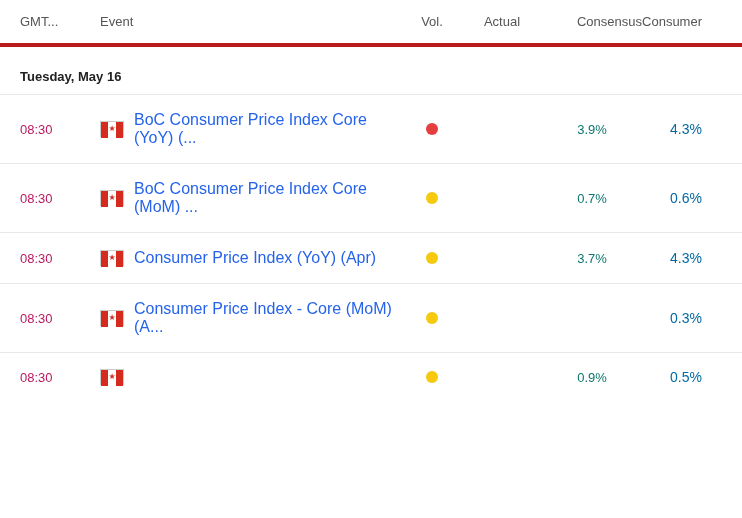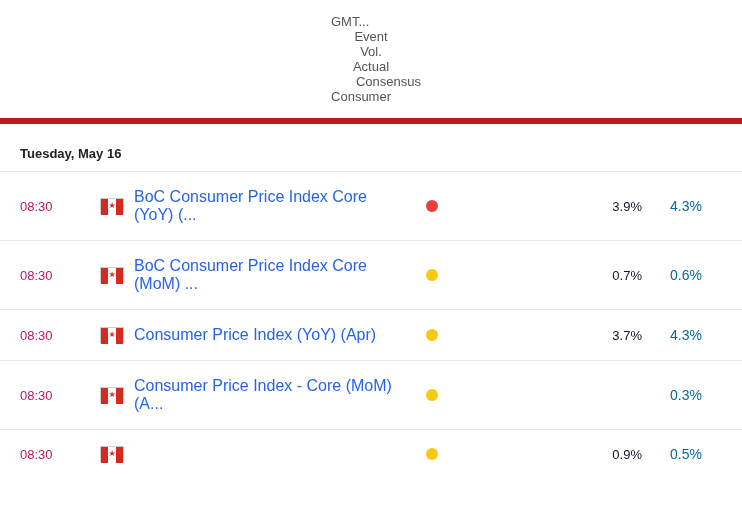--- a/index.html
+++ b/index.html
@@ -11,25 +11,24 @@
     }
     .table-container {
       width: 742px;
       min-height: 518px;
       padding: 0;
     }
     .header-row {
       display: flex;
       align-items: center;
       padding: 14px 20px 14px 20px;
-      border-bottom: 6px solid #b91c1c;
+      border-bottom: 4px solid #b91c1c;
       color: #555;
       font-size: 13px;
       font-weight: 500;
-      flex-direction: column;
     }
     .col-gmt { width: 80px; flex-shrink: 0; }
     .col-event { flex: 1; }
     .col-vol { width: 60px; flex-shrink: 0; text-align: center; }
     .col-actual { width: 80px; flex-shrink: 0; text-align: center; }
     .col-consensus { width: 100px; flex-shrink: 0; text-align: right; }
     .col-previous { width: 80px; flex-shrink: 0; text-align: right; padding-right: 20px; }
 
     .date-section {
       padding: 22px 20px 10px 20px;
@@ -130,23 +129,23 @@
       width: 80px;
       flex-shrink: 0;
       text-align: center;
       font-size: 13px;
       color: #333;
     }
 
     .consensus-cell {
       width: 100px;
       flex-shrink: 0;
-      text-align: right;
-      font-size: 13px;
-      color: #0f172a;
+      text-align: center;
+      font-size: 13px;
+      color: #0f766e;
     }
 
     .previous-cell {
       width: 80px;
       flex-shrink: 0;
       text-align: right;
       padding-right: 20px;
       font-size: 14px;
       color: #0369a1;
     }

